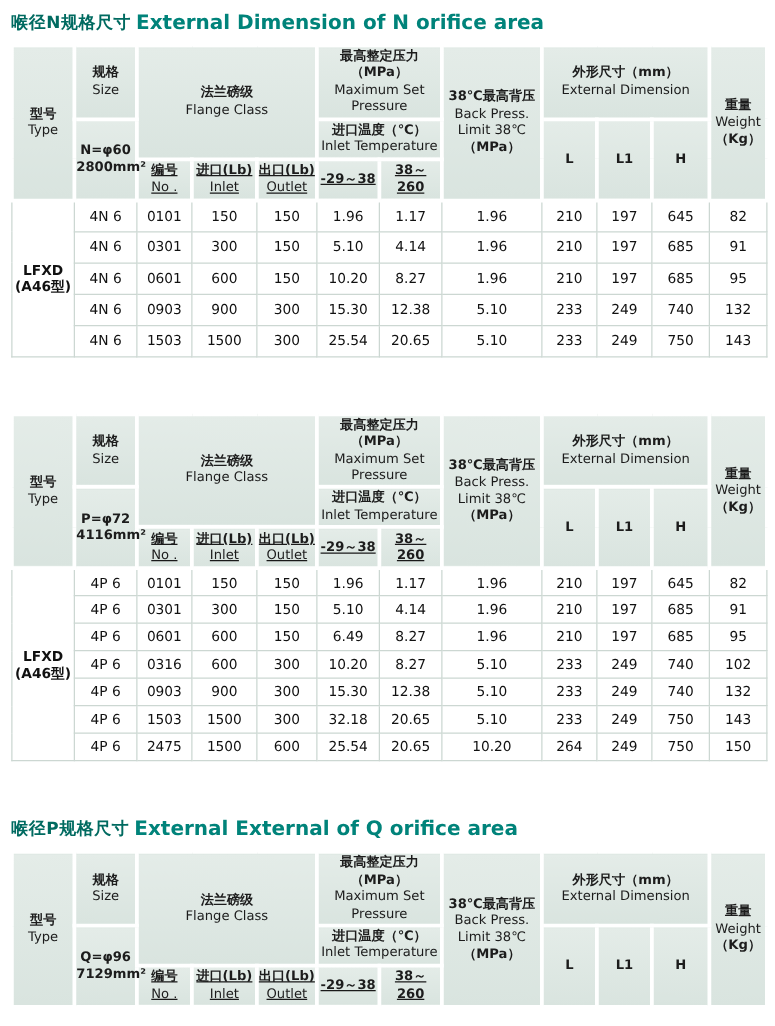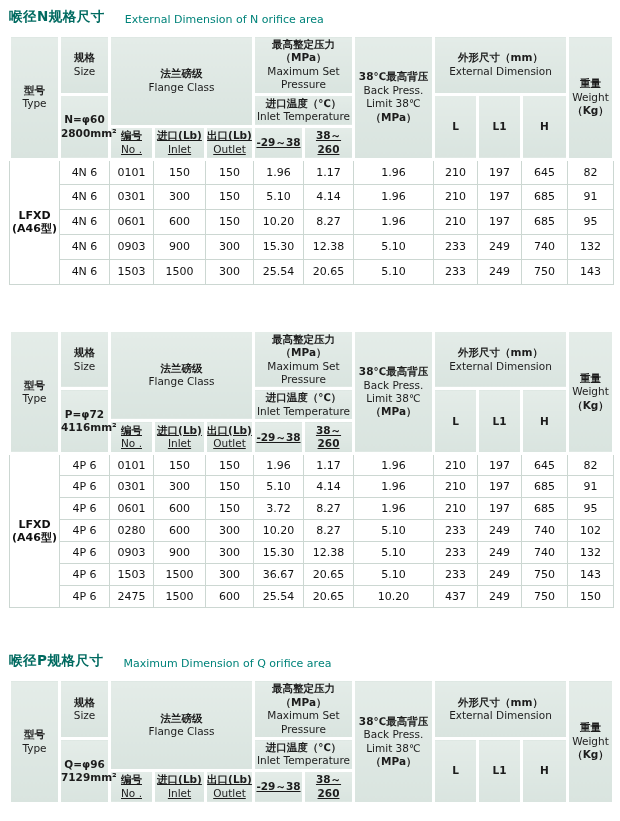--- a/index.html
+++ b/index.html
@@ -5,23 +5,23 @@
   * { margin: 0; padding: 0; box-sizing: border-box; }
   html, body { background: #ffffff; }
   body {
     width: 620px; height: 821px; overflow: hidden;
     font-family: "DejaVu Sans", "Liberation Sans", sans-serif;
     padding: 8px 8px 0 8px;
     color: #1a1a1a;
   }
   .spec-section { margin-bottom: 44px; }
   .spec-section:last-of-type { margin-bottom: 0; }
-  .section-title { display: flex; align-items: flex-end; gap: 20px; margin: 0 0 8px 1px; }
+  .section-title { display: flex; align-items: center; gap: 4px; margin: 0 0 8px 1px; }
   .title-cn { color: #006a60; font-size: 13.5px; font-weight: bold; letter-spacing: 0.5px; }
-  .title-en { color: #00837a; font-size: 11px; font-weight: normal; }
+  .title-en { color: #00837a; font-size: 16px; font-weight: bold; }
   .spec-table { border-collapse: collapse; table-layout: fixed; width: 604px; }
   .spec-table th {
     background: linear-gradient(#e4ece8, #d9e4df);
     border: 3px solid #ffffff;
     font-size: 10.5px; font-weight: bold;
     text-align: center; vertical-align: middle;
     padding: 1px 0; line-height: 1.28; color: #1c1c1c; margin-top: 12px;
   }
   .spec-table th .en { font-weight: normal; }
   .spec-table thead tr:nth-child(1) { height: 28px; }
@@ -310,31 +310,31 @@
             <td>210</td>
             <td>197</td>
             <td>685</td>
             <td>91</td>
           </tr>
           <tr>
             <td>4P 6</td>
             <td>0601</td>
             <td>600</td>
             <td>150</td>
-            <td>3.72</td>
+            <td>6.49</td>
             <td>8.27</td>
             <td>1.96</td>
             <td>210</td>
             <td>197</td>
             <td>685</td>
             <td>95</td>
           </tr>
           <tr>
             <td>4P 6</td>
-            <td>0280</td>
+            <td>0316</td>
             <td>600</td>
             <td>300</td>
             <td>10.20</td>
             <td>8.27</td>
             <td>5.10</td>
             <td>233</td>
             <td>249</td>
             <td>740</td>
             <td>102</td>
           </tr>
@@ -349,49 +349,49 @@
             <td>233</td>
             <td>249</td>
             <td>740</td>
             <td>132</td>
           </tr>
           <tr>
             <td>4P 6</td>
             <td>1503</td>
             <td>1500</td>
             <td>300</td>
-            <td>36.67</td>
+            <td>32.18</td>
             <td>20.65</td>
             <td>5.10</td>
             <td>233</td>
             <td>249</td>
             <td>750</td>
             <td>143</td>
           </tr>
           <tr>
             <td>4P 6</td>
             <td>2475</td>
             <td>1500</td>
             <td>600</td>
             <td>25.54</td>
             <td>20.65</td>
             <td>10.20</td>
-            <td>437</td>
+            <td>264</td>
             <td>249</td>
             <td>750</td>
             <td>150</td>
           </tr>
         </tbody>
     </table>
   </section>
 
   <section class="spec-section">
     <div class="section-title">
       <span class="title-cn">喉径P规格尺寸</span>
-      <span class="title-en">Maximum Dimension of Q orifice area</span>
+      <span class="title-en">External External of Q orifice area</span>
     </div>
     <table class="spec-table">
       <colgroup>
         <col style="width:50px">
           <col style="width:50px">
           <col style="width:44px">
         <col style="width:52px">
           <col style="width:48px">
           <col style="width:50px">
         <col style="width:50px">

